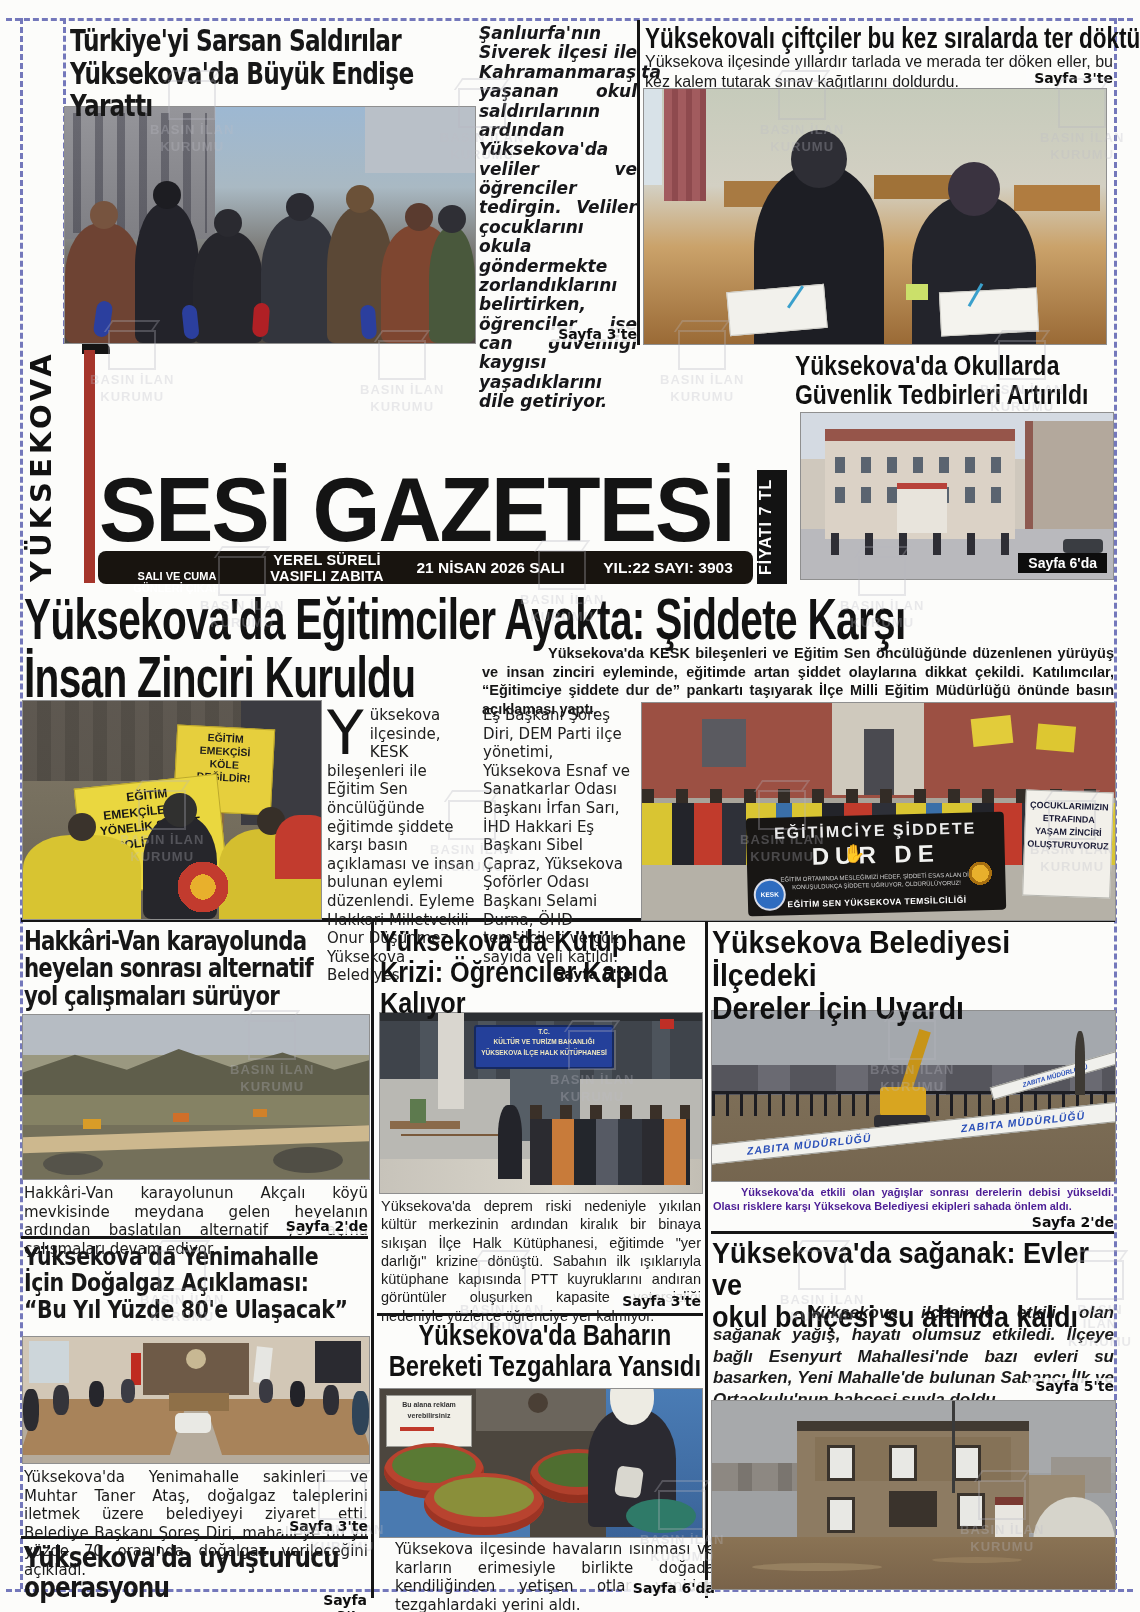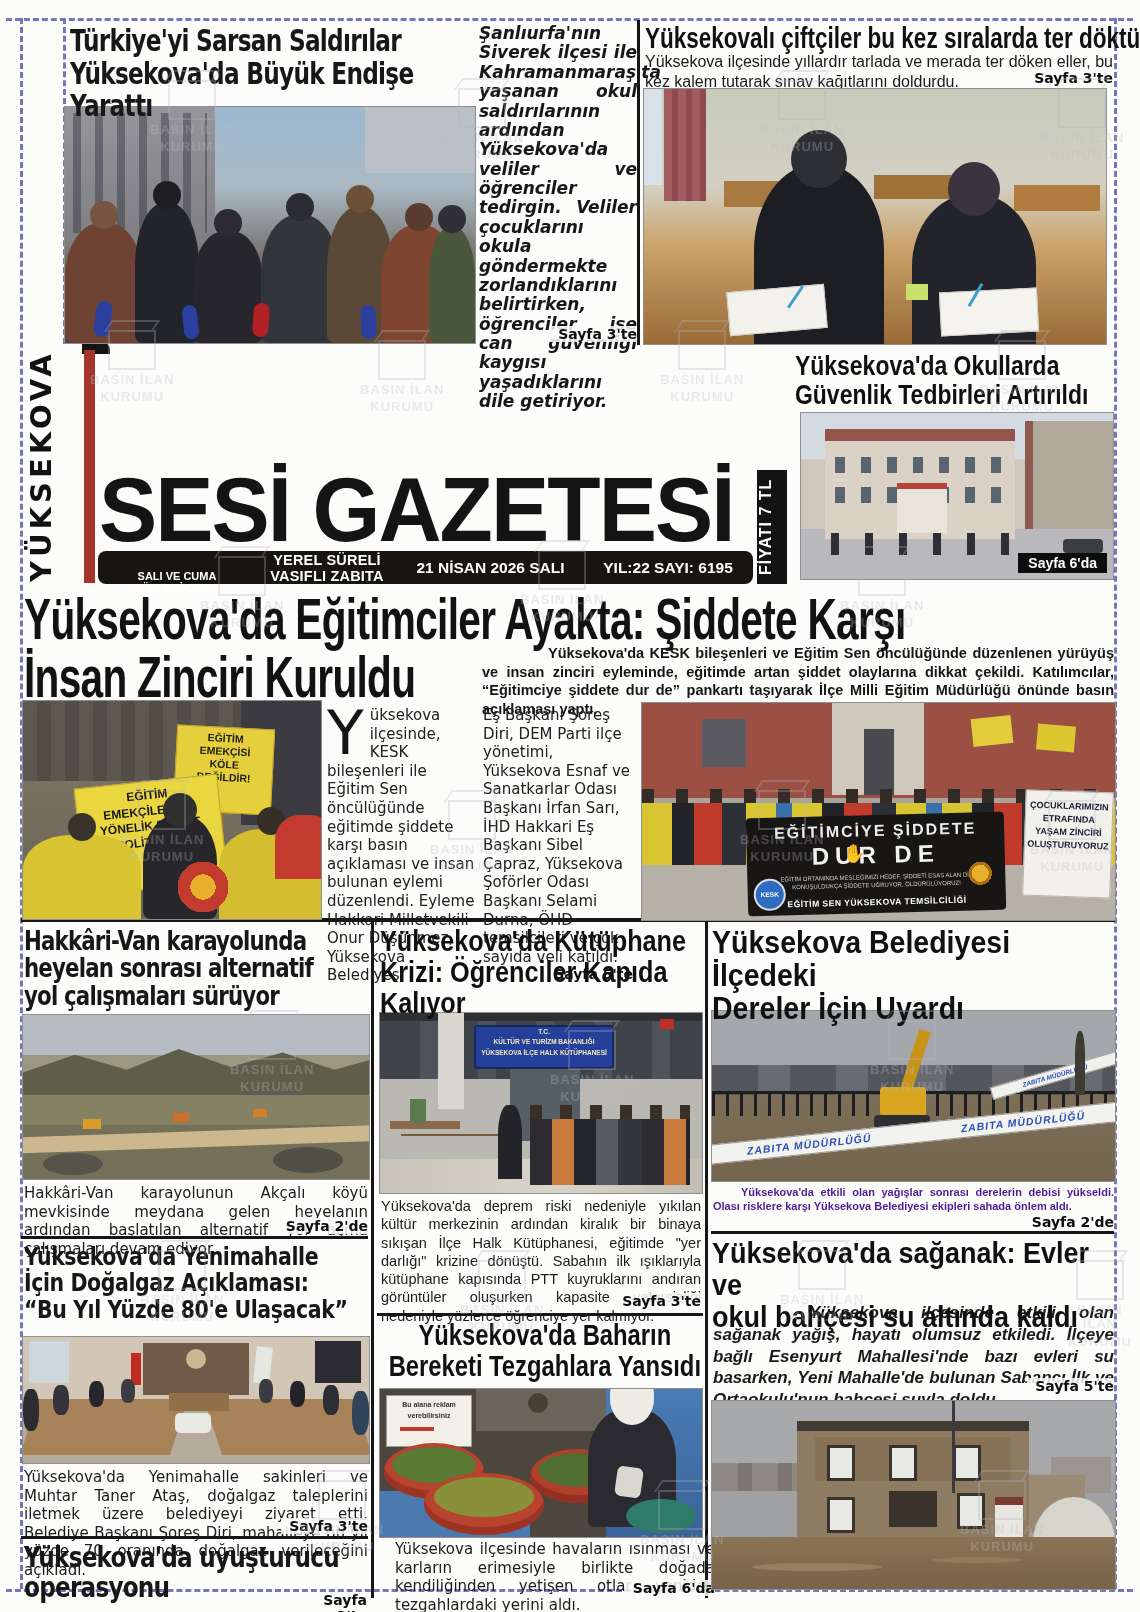--- a/index.html
+++ b/index.html
@@ -143,21 +143,21 @@
 
   <div class="abs" id="mast-city" style="left:24px;top:350px;height:233px;width:42px;">YÜKSEKOVA</div>
   <div class="abs" style="left:82px;top:342px;width:28px;height:12px;background:#141414;border-radius:0 8px 0 0;"></div>
   <div class="abs" style="left:84px;top:350px;width:11px;height:233px;background:#a5352b;"></div>
   <div class="abs" id="mast-sub" style="left:99px;top:474px;">SESİ GAZETESİ</div>
   <div class="abs" id="mast-bar" style="left:98px;top:551px;width:655px;height:33px;">
     <div class="mb-cell prewrap" style="width:158px;font-weight:700;font-size:11px;line-height:1.12;margin-top:29px;">SALI VE CUMA
 GÜNLERİ ÇIKAR</div>
     <div class="mb-cell" style="flex:1;font-weight:700;font-size:14.5px;letter-spacing:.2px;">YEREL SÜRELİ VASIFLI ZABITA</div>
     <div class="mb-cell" style="width:185px;font-weight:800;font-size:15.5px;">21 NİSAN  2026 SALI</div>
-    <div class="mb-cell" style="width:170px;font-weight:800;font-size:15.5px;">YIL:22  SAYI: 6195</div>
+    <div class="mb-cell" style="width:170px;font-weight:800;font-size:15.5px;">YIL:22  SAYI: 3903</div>
   </div>
   <div class="abs" id="mast-price" style="left:757px;top:470px;width:30px;height:114px;">FİYATI  7 TL</div>
 
   <div class="abs hl-r prewrap z2" style="left:795px;top:352px;width:380px;font-size:27px;transform:scaleX(.85);">Yüksekova'da Okullarda
 Güvenlik Tedbirleri Artırıldı</div>
   <div class="photo" style="left:800px;top:412px;width:312px;height:166px;background:linear-gradient(180deg,#d4dae2 0 46px,#cfc8bd 46px 116px,#b9b9bd 116px);">
     <div class="ph" style="left:24px;top:16px;width:190px;height:98px;background:#dbd2c6;border-top:12px solid #96554a;"></div>
     <div class="ph" style="left:34px;top:44px;width:170px;height:16px;background:repeating-linear-gradient(90deg,#5a6470 0 10px,transparent 10px 26px);"></div>
     <div class="ph" style="left:34px;top:74px;width:170px;height:16px;background:repeating-linear-gradient(90deg,#5a6470 0 10px,transparent 10px 26px);"></div>
     <div class="ph" style="left:96px;top:70px;width:50px;height:44px;background:#e8e4dc;border-top:6px solid #b8423a;"></div>

